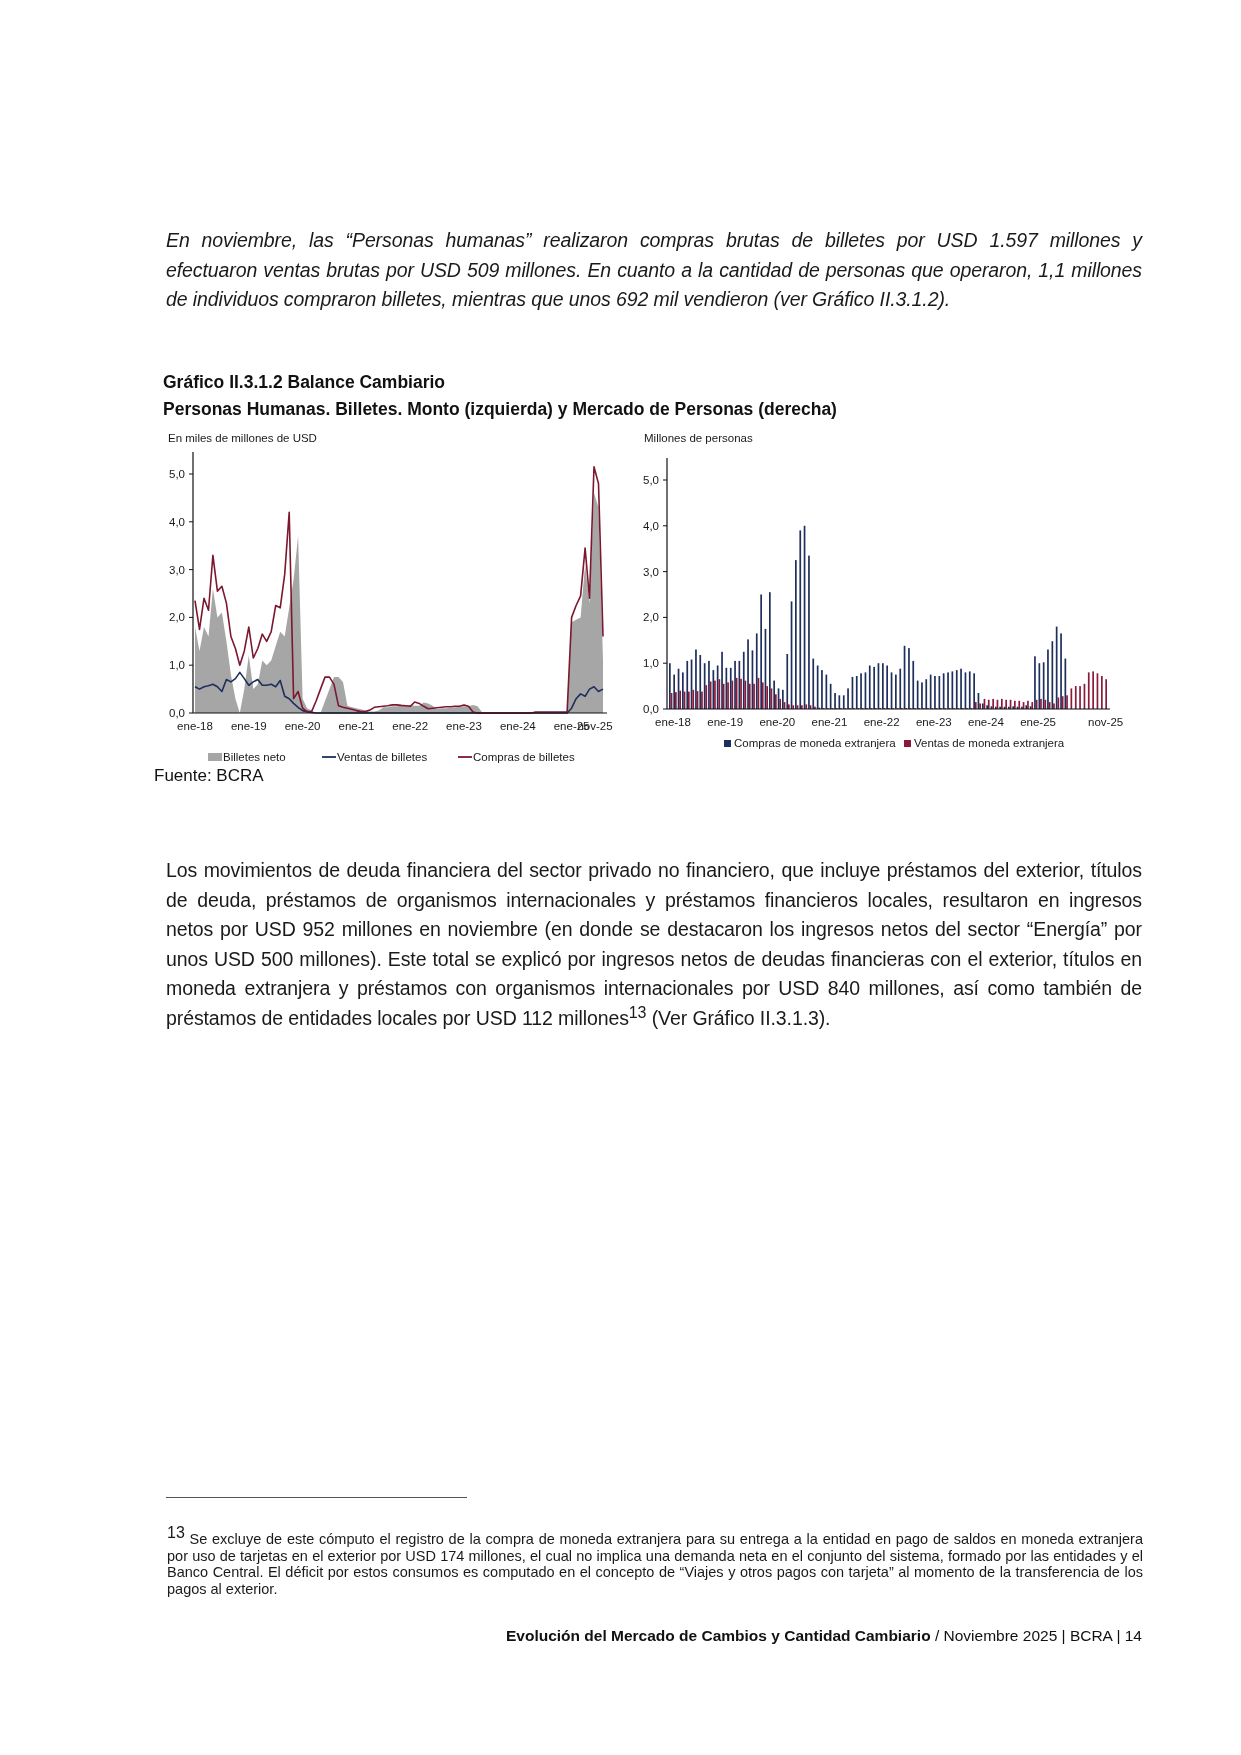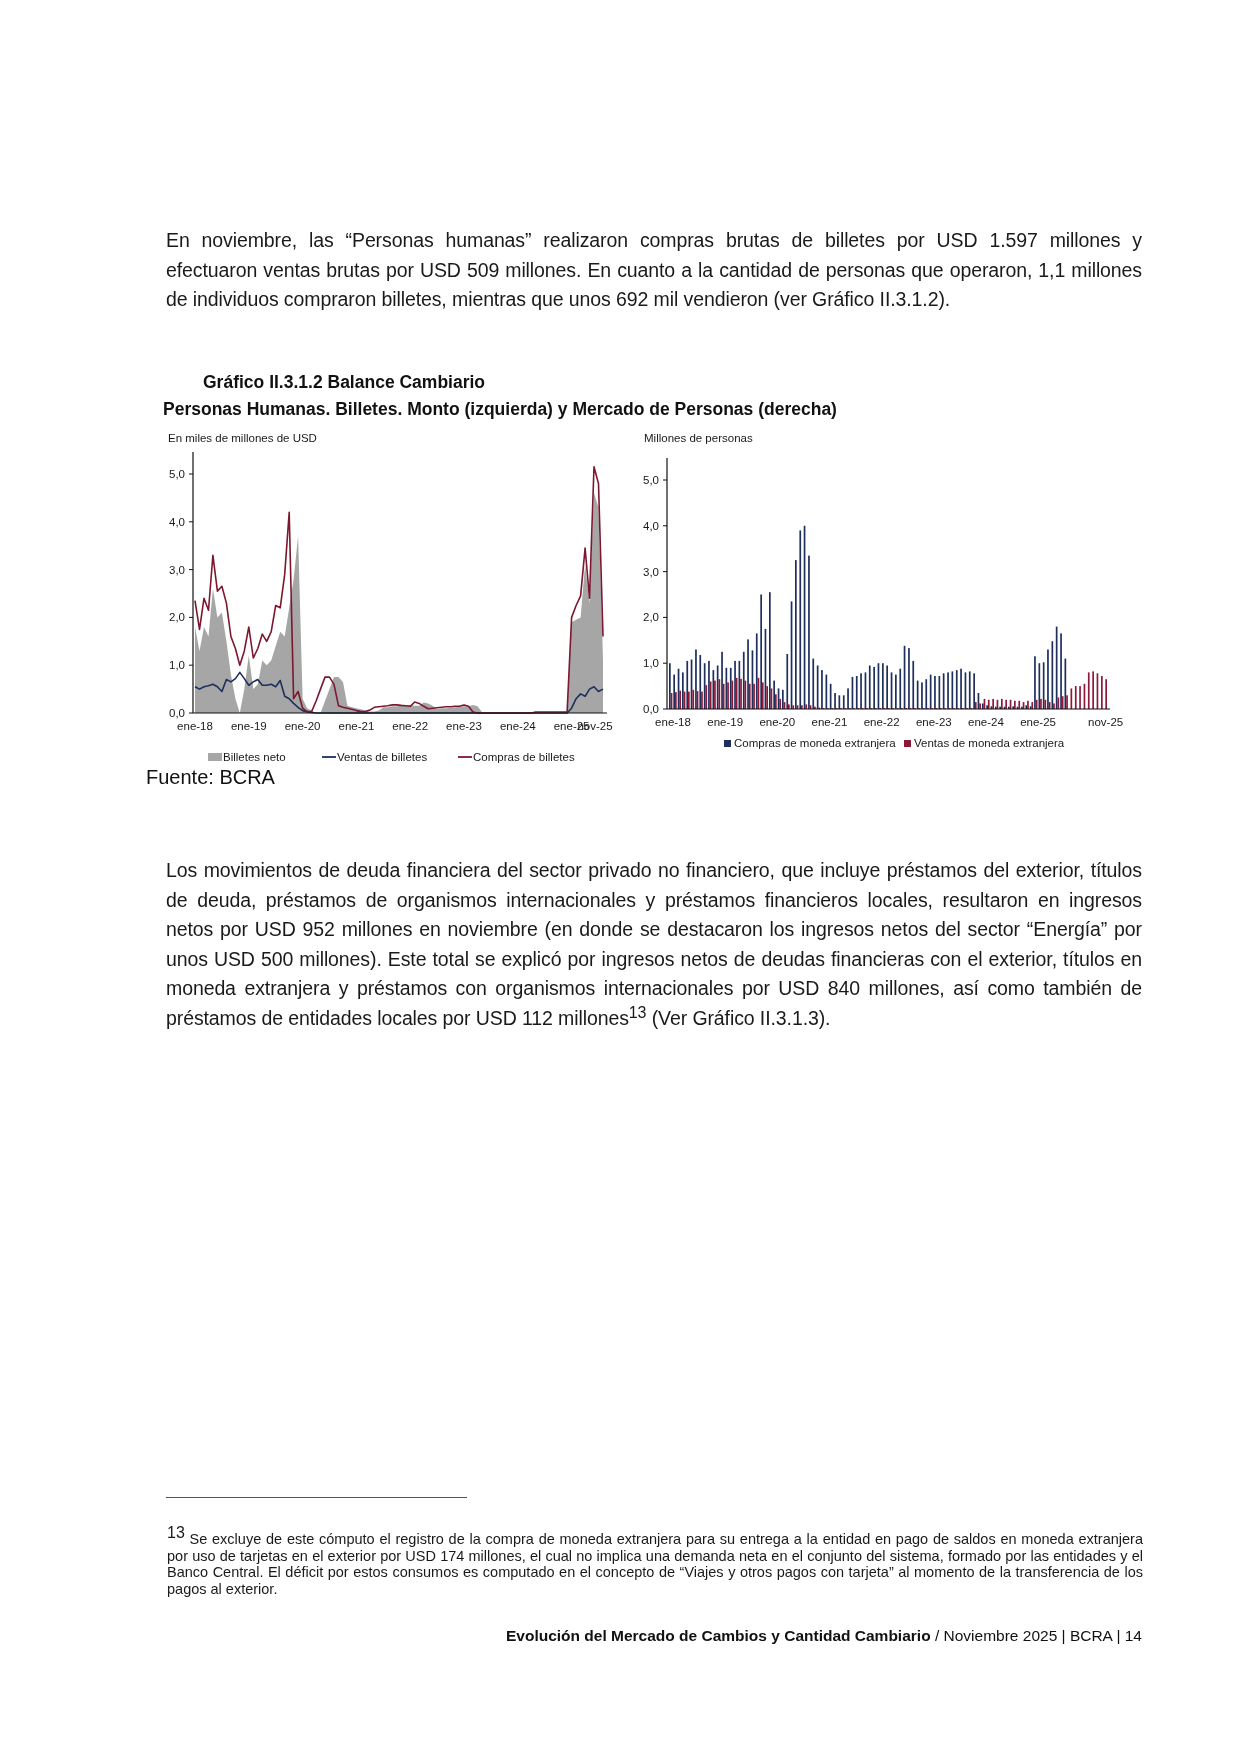--- a/index.html
+++ b/index.html
@@ -1,27 +1,27 @@
 <!DOCTYPE html>
 <html><head>
 <meta charset="utf-8">
 <style>
   html, body { margin: 0; padding: 0; background: #ffffff; }
   body { width: 1241px; height: 1755px; position: relative; overflow: hidden;
          font-family: "Liberation Sans", "DejaVu Sans", sans-serif; color: #1a1a1a; }
   .para { position: absolute; left: 166px; width: 976px; font-size: 19.5px; line-height: 29.5px;
           text-align: justify; color: #1a1a1a; margin: 0; font-family: "Liberation Sans", sans-serif;
           letter-spacing: -0.1px; }
-  .p1 { top: 226px; }
+  .p1 { top: 226px; font-style: italic; }
   .p2 { top: 856px; }
   .chart-title { position: absolute; left: 163px; font-weight: bold; font-size: 17.5px; color: #111; margin: 0;
                  font-family: "Liberation Sans", sans-serif; }
-  .t1 { top: 372px; margin-left: 40px; }
+  .t1 { top: 372px; }
   .t2 { top: 399px; }
-  .source { position: absolute; left: 146px; top: 766px; font-size: 20px; color: #111; }
+  .source { position: absolute; left: 154px; top: 766px; font-size: 17px; color: #111; }
   .chart-svg { position: absolute; left: 0; top: 0; }
   .footnote-rule { position: absolute; left: 166px; top: 1497px; width: 301px; height: 1px; background: #555; }
   .footnote { position: absolute; left: 166px; top: 1530px; width: 976px; font-size: 14.5px; line-height: 16.5px;
               text-align: justify; color: #1a1a1a; margin: 1px; }
   .footnote sup, .para sup { font-size: 16px; vertical-align: super; line-height: 0; }
   .footer { position: absolute; right: 99px; top: 1627px; font-size: 15.5px; color: #111; white-space: nowrap; }
   .footer .bold { font-weight: bold; }
   svg text { font-family: "Liberation Sans", "DejaVu Sans", sans-serif; fill: #1a1a1a; }
 </style>
 </head>

